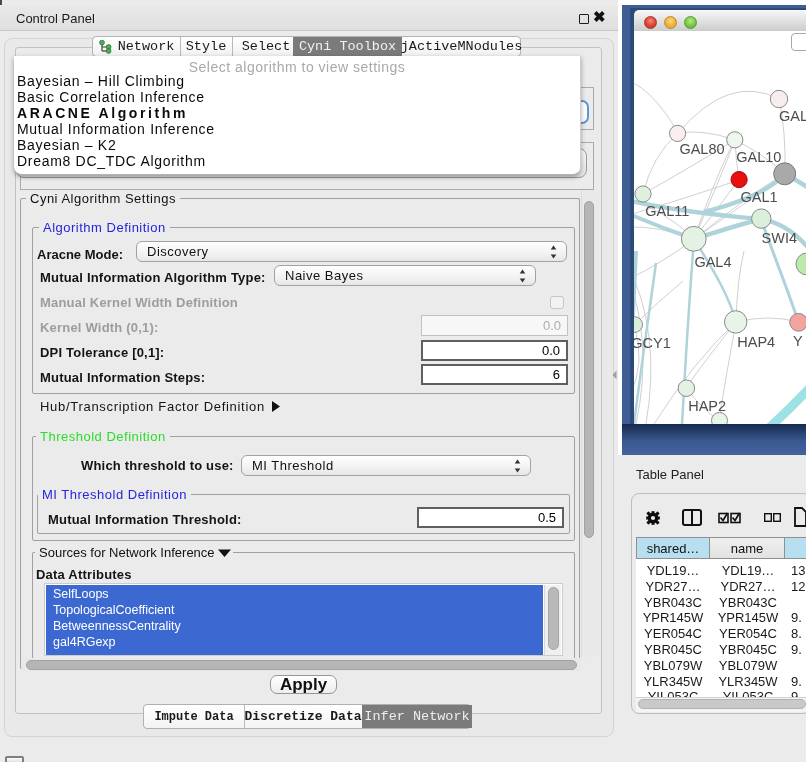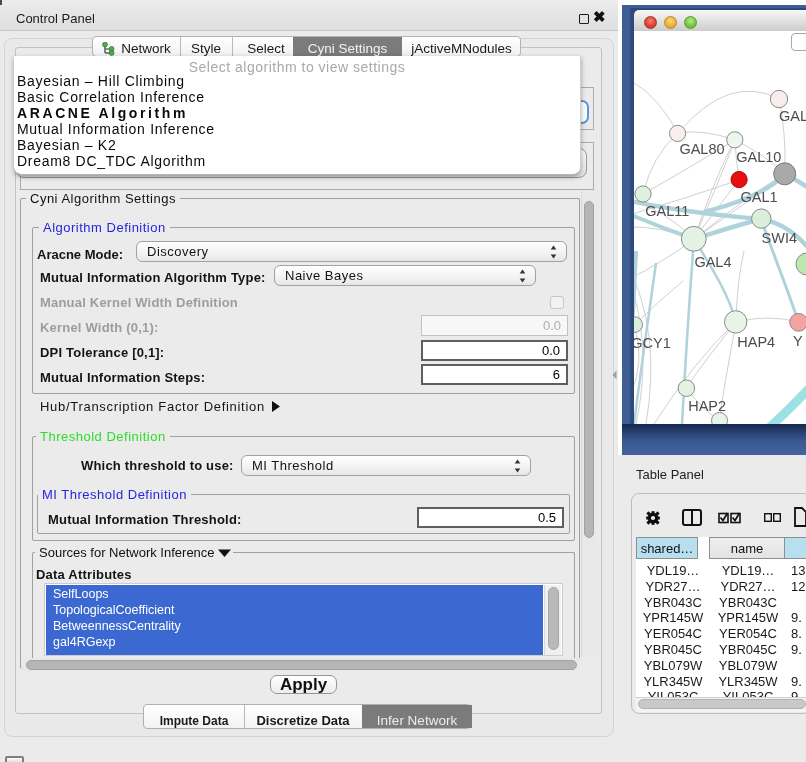--- a/index.html
+++ b/index.html
@@ -8,22 +8,22 @@
 .blbl{font-weight:bold;font-size:13px;letter-spacing:0.2px;color:#141414;white-space:nowrap;}
 .glbl{font-weight:bold;font-size:13px;letter-spacing:0.2px;color:#9d9d9d;white-space:nowrap;}
 .combo{position:absolute;height:21px;border:1px solid #a2a2a2;border-radius:6px;
   background:linear-gradient(#ffffff,#f2f2f2 60%,#e6e6e6);box-sizing:border-box;
   font-size:13px;letter-spacing:0.5px;color:#111;line-height:19px;padding-left:10px;white-space:nowrap;}
 .carr{position:absolute;right:9px;top:3px;width:7px;height:14px;}
 .fld{position:absolute;height:21px;box-sizing:border-box;background:#fff;border:2px solid #5f5f5f;
   font-size:13px;color:#000;line-height:17px;text-align:right;padding-right:6px;}
 .gbox{position:absolute;border:1px solid #a0a0a0;border-radius:2px;}
 .gtit{position:absolute;top:-8px;background:#ebebeb;padding:0 4px;font-size:13px;letter-spacing:0.5px;white-space:nowrap;line-height:15px;}
-.seg{position:absolute;top:0;bottom:0;display:flex;align-items:flex-end;justify-content:center;
-  font-size:13.5px;color:#1a1a1a;white-space:nowrap;}
+.seg{position:absolute;top:0;bottom:0;display:flex;align-items:center;justify-content:center;
+  font-size:13.5px;color:#1a1a1a;white-space:nowrap;font-family:Liberation Mono, monospace;}
 </style></head>
 <body>
 
 <div class="abs" style="left:0;top:0;width:618px;height:762px;background:#ebebeb;"></div>
 <div class="abs" style="left:0;top:0;width:2px;height:8px;background:#4a4a4a;"></div>
 <div class="abs" style="left:0;top:5px;width:618px;height:25px;background:linear-gradient(#e9e9e9,#dfdfdf);border-bottom:1px solid #c7c7c7;"></div>
 <div class="abs" style="left:16px;top:11px;font-size:13px;color:#1b1b1b;">Control Panel</div>
 <div class="abs" style="left:579px;top:14px;width:8px;height:8px;border:1.6px solid #1b1b1b;border-radius:1px;"></div>
 <div class="abs" style="left:593px;top:8px;font-size:15px;font-weight:bold;color:#111;">✖</div>
 
@@ -38,21 +38,21 @@
       <line x1="3" y1="11" x2="9" y2="11" stroke="#555" stroke-width="1.4"></line>
       <line x1="3" y1="7" x2="8" y2="7" stroke="#555" stroke-width="1.2"></line>
       <circle cx="3" cy="2.6" r="2.4" fill="#4caf50" stroke="#2c7a2f" stroke-width="0.8"></circle>
       <circle cx="9.6" cy="7" r="2.4" fill="#4caf50" stroke="#2c7a2f" stroke-width="0.8"></circle>
       <circle cx="9.6" cy="11" r="2.4" fill="#4caf50" stroke="#2c7a2f" stroke-width="0.8"></circle>
     </svg>Network</div>
   <div class="abs" style="left:87px;top:0;width:1px;height:21px;background:#b9b9b9;"></div>
   <div class="seg" style="left:87px;width:52px;">Style</div>
   <div class="abs" style="left:139px;top:0;width:1px;height:21px;background:#b9b9b9;"></div>
   <div class="seg" style="left:139px;width:68px;">Select</div>
-  <div class="seg" style="left:200px;width:109px;background:#7b7b7b;color:#f2f2f2;">Cyni Settings</div>
+  <div class="seg" style="left:200px;width:109px;background:#7b7b7b;color:#f2f2f2;">Cyni Toolbox</div>
   <div class="seg" style="left:309px;width:119px;">jActiveMNodules</div>
 </div>
 
 <div class="abs" style="left:20px;top:87px;width:574px;height:43px;border:1px solid #ababab;box-sizing:border-box;z-index:5;"></div>
 <div class="abs" style="left:560px;top:100px;width:29px;height:24px;border:2.5px solid #5b97d6;border-radius:7px;background:#fff;box-sizing:border-box;z-index:5;"></div>
 <div class="abs" style="left:20px;top:142px;width:574px;height:48px;border:1px solid #ababab;box-sizing:border-box;z-index:5;"></div>
 <div class="abs" style="left:16px;top:148px;width:571px;height:30px;border:1.5px solid #9a9a9a;border-radius:8px;background:linear-gradient(#fbfbfb,#e2e2e2);box-sizing:border-box;z-index:5;"></div>
 
 <div class="abs" style="left:14px;top:56px;width:566px;height:118px;background:#fff;border-radius:0 0 8px 8px;
  box-shadow:0 2px 5px rgba(0,0,0,0.35);border-bottom:1px solid #b5b5b5;border-right:1px solid #cfcfcf;z-index:10;">
@@ -273,21 +273,21 @@
 </svg>
 <svg class="abs" style="left:764px;top:513px;" width="17" height="10" viewBox="0 0 17 10">
   <rect x="0.7" y="0.7" width="6.6" height="7.6" fill="none" stroke="#111" stroke-width="1.4"></rect>
   <rect x="9.7" y="0.7" width="6.6" height="7.6" fill="none" stroke="#111" stroke-width="1.4"></rect>
 </svg>
 <svg class="abs" style="left:794px;top:507px;" width="12" height="20" viewBox="0 0 12 20">
   <path d="M1 1 L8 1 L12 5 L12 19 L1 19 Z" fill="none" stroke="#111" stroke-width="1.8"></path>
 </svg>
 
 <div class="abs" style="left:636px;top:537px;width:170px;height:160px;background:#fff;overflow:hidden;">
-  <div class="abs" style="left:0;top:0;width:62px;height:22px;background:#b7dff0;border:1px solid #8f8f8f;box-sizing:border-box;
+  <div class="abs" style="left:0;top:0;width:74px;height:22px;background:#b7dff0;border:1px solid #8f8f8f;box-sizing:border-box;
     display:flex;align-items:center;justify-content:center;font-size:13px;color:#111;">shared…</div>
   <div class="abs" style="left:73px;top:0;width:76px;height:22px;background:linear-gradient(#efefef,#e2e2e2);border:1px solid #8f8f8f;box-sizing:border-box;
     display:flex;align-items:center;justify-content:center;font-size:13px;color:#111;">name</div>
   <div class="abs" style="left:148px;top:0;width:40px;height:22px;background:#b7dff0;border:1px solid #8f8f8f;box-sizing:border-box;"></div>
   <div class="abs" style="left:0;top:26px;width:74px;font-size:13px;color:#1a1a1a;line-height:15.8px;text-align:center;">
     YDL19…<br>YDR27…<br>YBR043C<br>YPR145W<br>YER054C<br>YBR045C<br>YBL079W<br>YLR345W<br>YIL053C</div>
   <div class="abs" style="left:74px;top:26px;width:76px;font-size:13px;color:#1a1a1a;line-height:15.8px;text-align:center;">
     YDL19…<br>YDR27…<br>YBR043C<br>YPR145W<br>YER054C<br>YBR045C<br>YBL079W<br>YLR345W<br>YIL053C</div>
   <div class="abs" style="left:155px;top:26px;width:40px;font-size:13px;color:#1a1a1a;line-height:15.8px;">
     13<br>12<br><br>9.<br>8.<br>9.<br><br>9.<br>9.</div>

